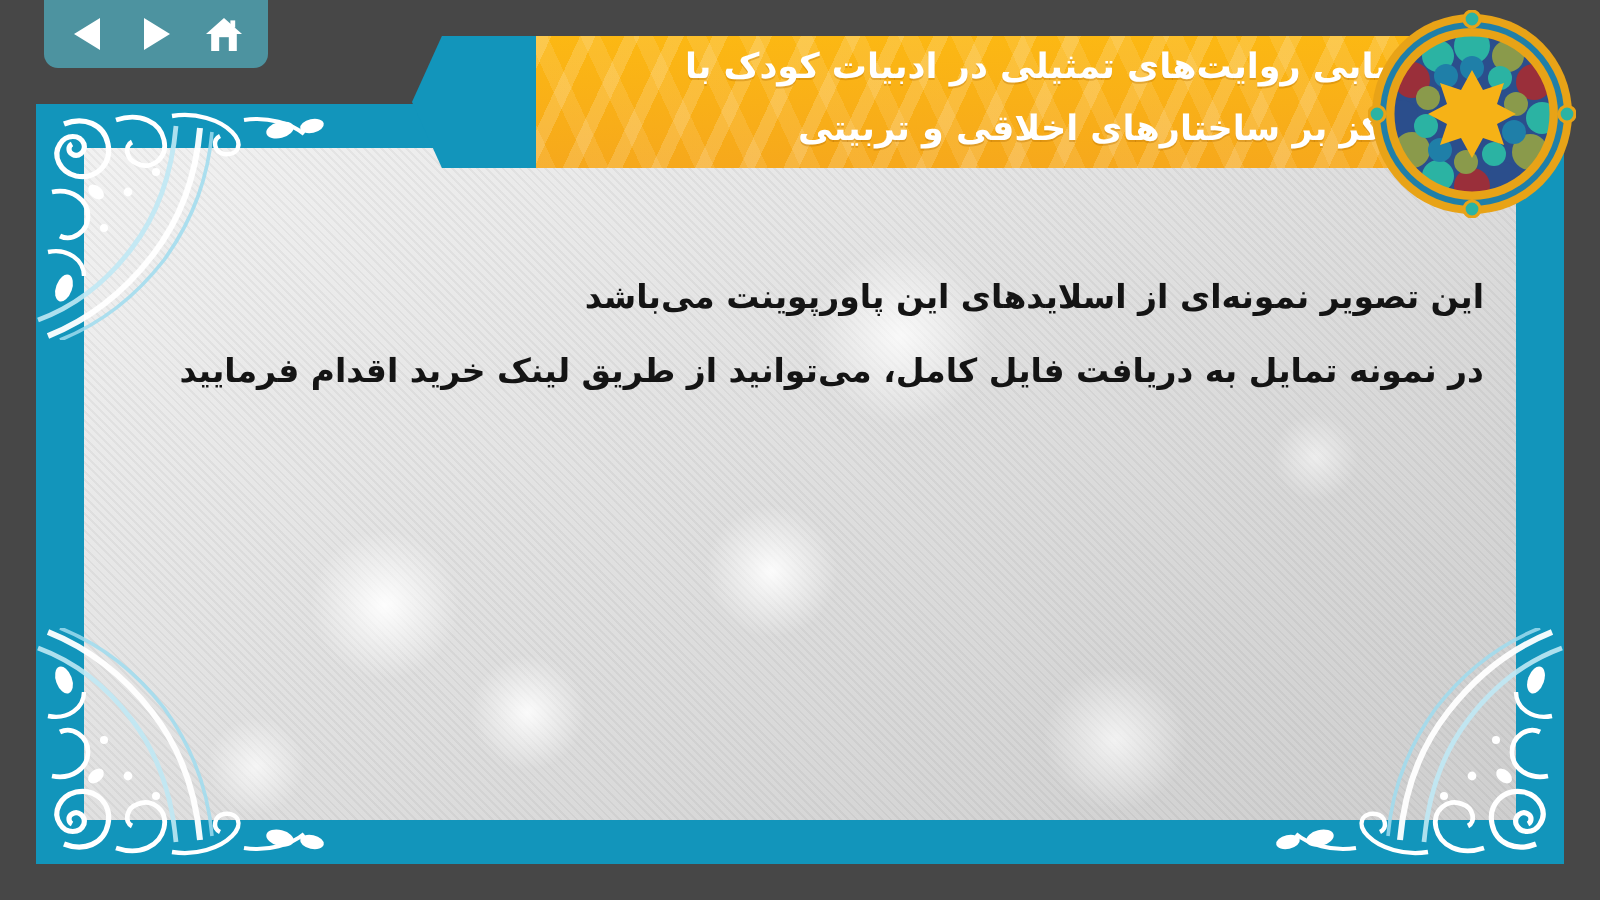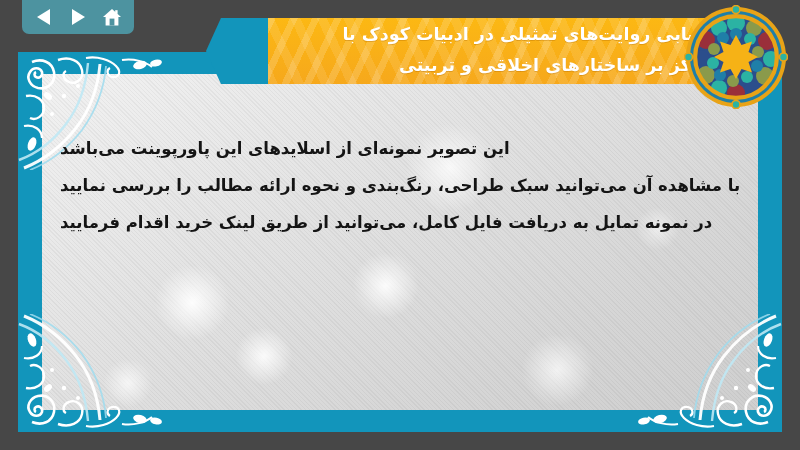--- a/index.html
+++ b/index.html
@@ -121,21 +121,21 @@
     width: 104px; height: 104px;
     z-index: 30;
   }
 
   
   #body-text {
     position: absolute;
     left: 60px; top: 130px;
     width: 700px;
     direction: rtl;
-    text-align: left;
+    text-align: right;
     z-index: 18;
     color: #141414;
     font-size: 16.5px;
     line-height: 37px;
     font-weight: 600;
     padding-right: 18px;
   }
   #body-text .bline { display: block; white-space: nowrap; }
 </style>
 </head>
@@ -283,17 +283,16 @@
     </g>
     <circle cx="52" cy="52" r="40" fill="none" stroke="#e8a317" stroke-width="2.5"></circle>
     <circle cx="52" cy="4.5" r="4" fill="#2bb3a3" stroke="#e8a317" stroke-width="1.6"></circle>
     <circle cx="52" cy="99.5" r="4" fill="#2bb3a3" stroke="#e8a317" stroke-width="1.6"></circle>
     <circle cx="4.5" cy="52" r="4" fill="#2bb3a3" stroke="#e8a317" stroke-width="1.6"></circle>
     <circle cx="99.5" cy="52" r="4" fill="#2bb3a3" stroke="#e8a317" stroke-width="1.6"></circle>
   </svg>
 
   <div id="body-text">
     <span class="bline">این تصویر نمونه‌ای از اسلایدهای این پاورپوینت می‌باشد</span>
-    <span class="bline">با مشاهده آن می‌توانید سبک طراحی، رنگ‌بندی و نحوه ارائه مطالب را بررسی نمایید</span>
     <span class="bline">در نمونه تمایل به دریافت فایل کامل، می‌توانید از طریق لینک خرید اقدام فرمایید</span>
   </div>
 
 </div>
 
 </body></html>

